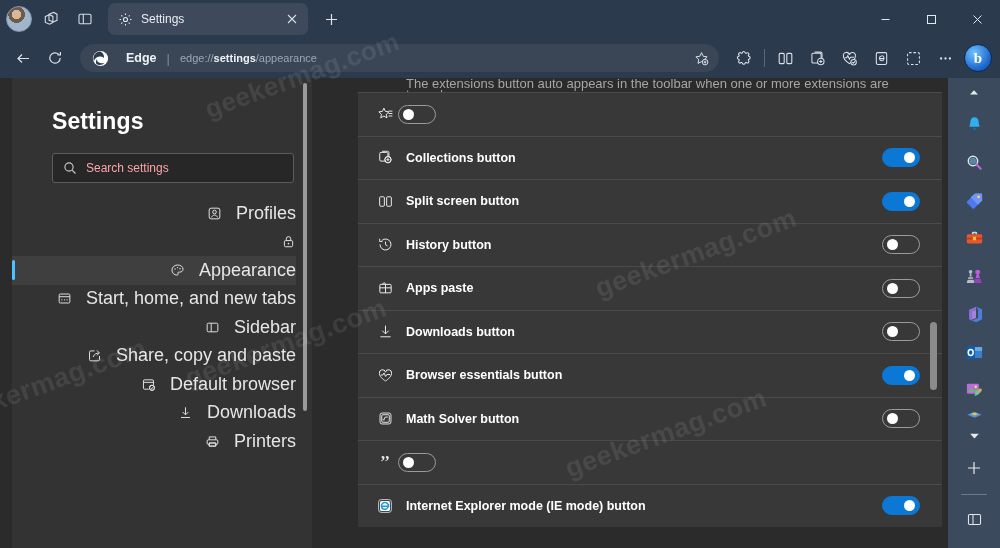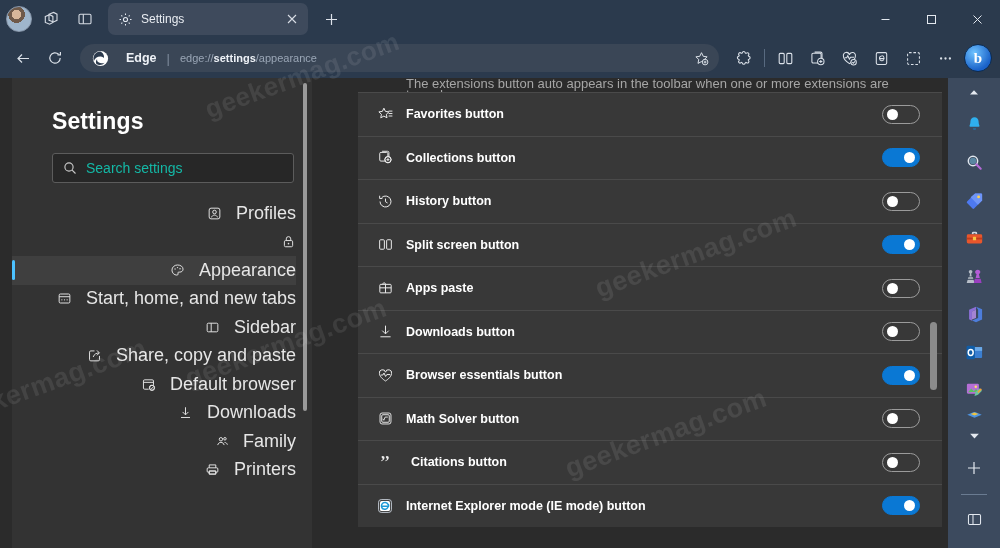--- a/index.html
+++ b/index.html
@@ -124,21 +124,21 @@
   .settings-title {
     color: #ffffff; font-size: 23px; font-weight: bold;
     padding: 30px 0 0 40px; letter-spacing: .1px;
   }
   .search-wrap { padding: 18px 18px 0 40px; }
   .search-box {
     height: 30px; background: #272727;
     border: 1px solid #5c5c5c; border-radius: 3px;
     display: flex; align-items: center; gap: 9px; padding: 0 10px;
   }
-  .search-box .ph { color: #14b8a6; font-size: 14px; }
+  .search-box .ph { color: #fca5a5; font-size: 12px; }
   .nav-list { margin-top: 16px; }
   .nav-item {
     position: relative;
     height: 28.5px; display: flex; align-items: center; gap: 13px;
     padding-left: 40px; color: #e6e6e6; font-size: 18px;
     margin: 0 16px 0 0;
     justify-content: flex-end;
   }
   .nav-item.active { background: #3f3f3f; }
   .nav-item.active::before {
@@ -460,31 +460,20 @@
 
         <div class="nav-item">
           <span class="nav-ico">
             <svg width="15" height="15" viewBox="0 0 16 16" fill="none" stroke="currentColor" stroke-width="1.05">
               <path d="M8 2.4v8M4.9 7.4L8 10.5l3.1-3.1M3.2 13.3h9.6"></path>
             </svg>
           </span>
           <span>Downloads</span>
         </div>
 
-        <div class="nav-item">
-          <span class="nav-ico">
-            <svg width="15" height="15" viewBox="0 0 16 16" fill="none" stroke="currentColor" stroke-width="1.05">
-              <circle cx="6.3" cy="5.6" r="1.8"></circle>
-              <circle cx="10.6" cy="5.1" r="1.35"></circle>
-              <path d="M2.9 11.8c.4-1.9 1.8-2.9 3.4-2.9s3 1 3.4 2.9"></path>
-              <path d="M10.2 9c1.5 0 2.6.9 3 2.4"></path>
-            </svg>
-          </span>
-          <span>Family</span>
-        </div>
 
 
         <div class="nav-item">
           <span class="nav-ico">
             <svg width="15" height="15" viewBox="0 0 16 16" fill="none" stroke="currentColor" stroke-width="1.05">
               <path d="M4.5 6.2V3.1h7v3.1"></path>
               <rect x="2.3" y="6.2" width="11.4" height="4.8" rx="1.2"></rect>
               <path d="M4.5 9.6h7v3.3h-7z" fill="#333"></path>
               <path d="M4.5 9.6h7v3.3h-7z"></path>
             </svg>
@@ -501,21 +490,20 @@
     <div class="main">
       <div class="note">The extensions button auto appears in the toolbar when one or more extensions are turned on.</div>
 
       <div class="card">
         <span class="card-ico">
           <svg width="17" height="17" viewBox="0 0 18 18" fill="none" stroke="currentColor" stroke-width="1.05">
             <path d="M7.3 2.3l1.6 3.4 3.7.5-2.7 2.6.7 3.7-3.3-1.8-3.3 1.8.7-3.7L2 6.2l3.7-.5z"></path>
             <path d="M12.3 5.4h4M12.3 8h4M12.3 10.6h4"></path>
           </svg>
         </span>
-        <span class="card-label">Favorites button</span>
         <span class="toggle off">
             <span class="knob"></span>
           </span>
       </div>
 
       <div class="card">
         <span class="card-ico">
           <svg width="17" height="17" viewBox="0 0 18 18" fill="none" stroke="currentColor" stroke-width="1.05">
             <path d="M4.1 3.6h6.2a1.2 1.2 0 0 1 1.2 1.2v6.8a1.2 1.2 0 0 1-1.2 1.2H4.1a1.2 1.2 0 0 1-1.2-1.2V4.8a1.2 1.2 0 0 1 1.2-1.2z"></path>
             <path d="M5.4 2.4h5.8a1.4 1.4 0 0 1 1.4 1.4v5.9"></path>
@@ -526,40 +514,40 @@
         </span>
         <span class="card-label">Collections button</span>
         <span class="toggle on">
             <span class="knob"></span>
           </span>
       </div>
 
       <div class="card">
         <span class="card-ico">
           <svg width="17" height="17" viewBox="0 0 18 18" fill="none" stroke="currentColor" stroke-width="1.05">
+            <rect x="2.8" y="4" width="5" height="10" rx="1"></rect>
+            <rect x="10.2" y="4" width="5" height="10" rx="1"></rect>
+          </svg>
+        </span>
+        <span class="card-label">Split screen button</span>
+        <span class="toggle on">
+            <span class="knob"></span>
+          </span>
+      </div>
+
+      <div class="card">
+        <span class="card-ico">
+          <svg width="17" height="17" viewBox="0 0 18 18" fill="none" stroke="currentColor" stroke-width="1.05">
             <path d="M3.2 9a5.8 5.8 0 1 0 1.8-4.2"></path>
             <path d="M2.8 2.9v2.9h2.9"></path>
             <path d="M9 5.9V9.2l2.2 1.4"></path>
           </svg>
         </span>
         <span class="card-label">History button</span>
         <span class="toggle off">
-            <span class="knob"></span>
-          </span>
-      </div>
-
-      <div class="card">
-        <span class="card-ico">
-          <svg width="17" height="17" viewBox="0 0 18 18" fill="none" stroke="currentColor" stroke-width="1.05">
-            <rect x="2.8" y="4" width="5" height="10" rx="1"></rect>
-            <rect x="10.2" y="4" width="5" height="10" rx="1"></rect>
-          </svg>
-        </span>
-        <span class="card-label">Split screen button</span>
-        <span class="toggle on">
             <span class="knob"></span>
           </span>
       </div>
 
       <div class="card">
         <span class="card-ico">
           <svg width="17" height="17" viewBox="0 0 18 18" fill="none" stroke="currentColor" stroke-width="1.05">
             <rect x="3" y="4.6" width="12" height="9" rx="1"></rect>
             <path d="M9 4.6v9M3 8.3h12"></path>
             <path d="M6.2 4.6c0-1.3 1.1-2.2 2-1.5.6.5.8 1.5.8 1.5"></path>
@@ -605,21 +593,20 @@
           </svg>
         </span>
         <span class="card-label">Math Solver button</span>
         <span class="toggle off">
             <span class="knob"></span>
           </span>
       </div>
 
       <div class="card">
         <span class="card-ico" style="font-size:16px;font-weight:bold;line-height:1;font-family:'Liberation Serif',serif">’’</span>
-        <span class="card-label" style="padding-left:13px">Citations button</span>
         <span class="toggle off">
             <span class="knob"></span>
           </span>
       </div>
 
       <div class="card">
         <span class="card-ico">
           <svg width="18" height="18" viewBox="0 0 18 18">
             <rect x="2.6" y="2.6" width="12.8" height="12.8" rx="2.6" fill="none" stroke="#bfc6cf" stroke-width="1"></rect>
             <rect x="4" y="4" width="10" height="10" rx="1.6" fill="#ffffff"></rect>

